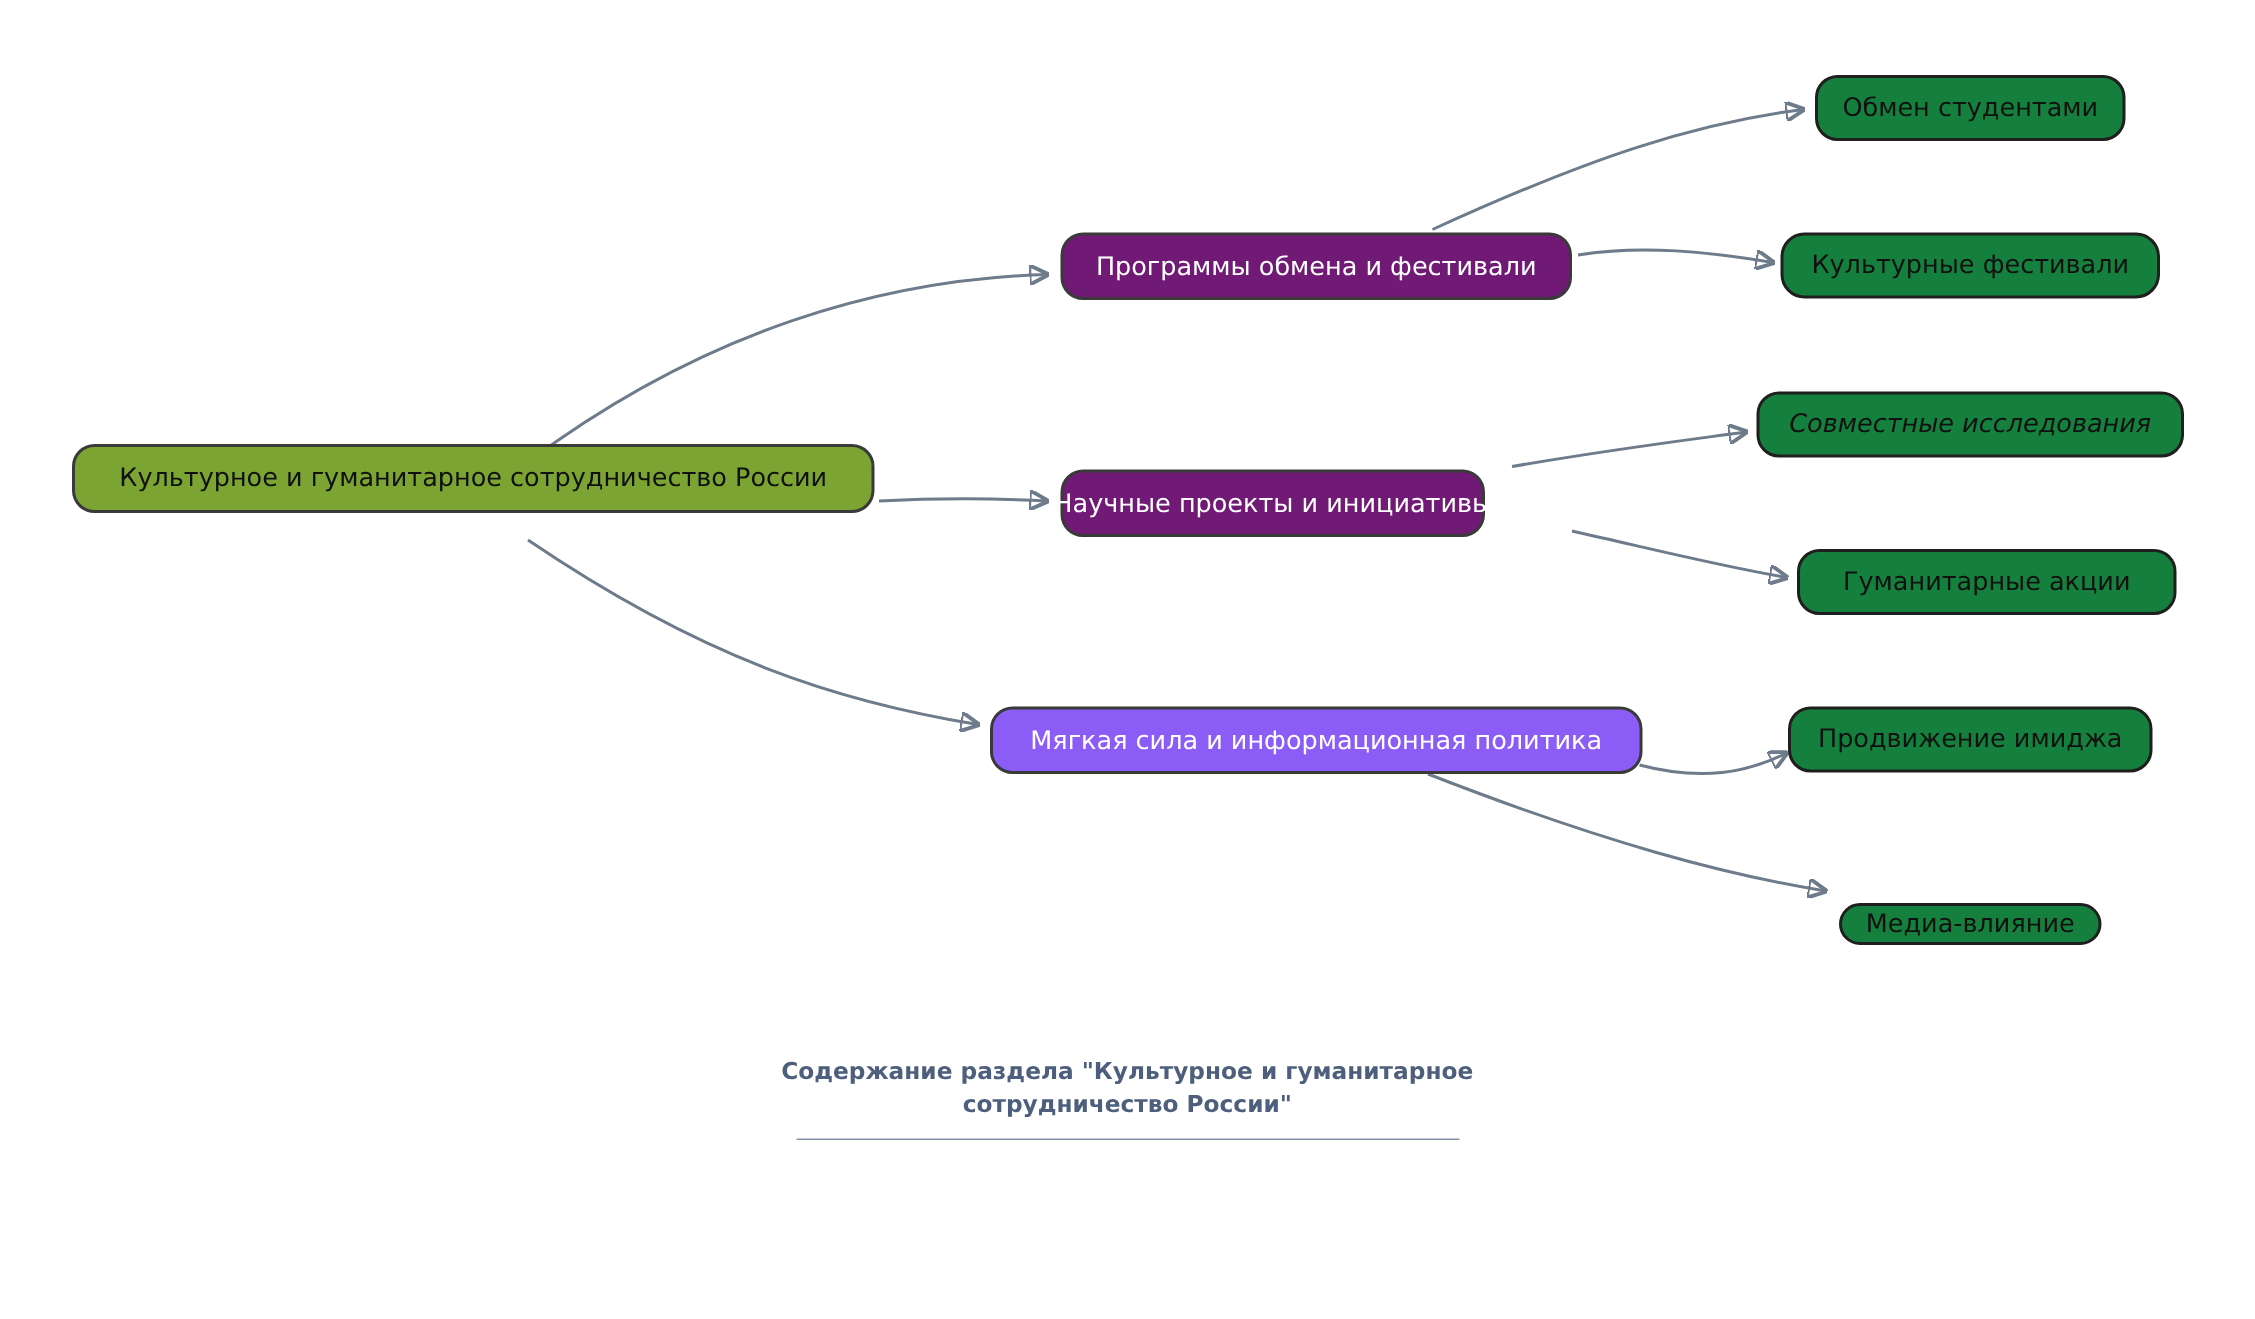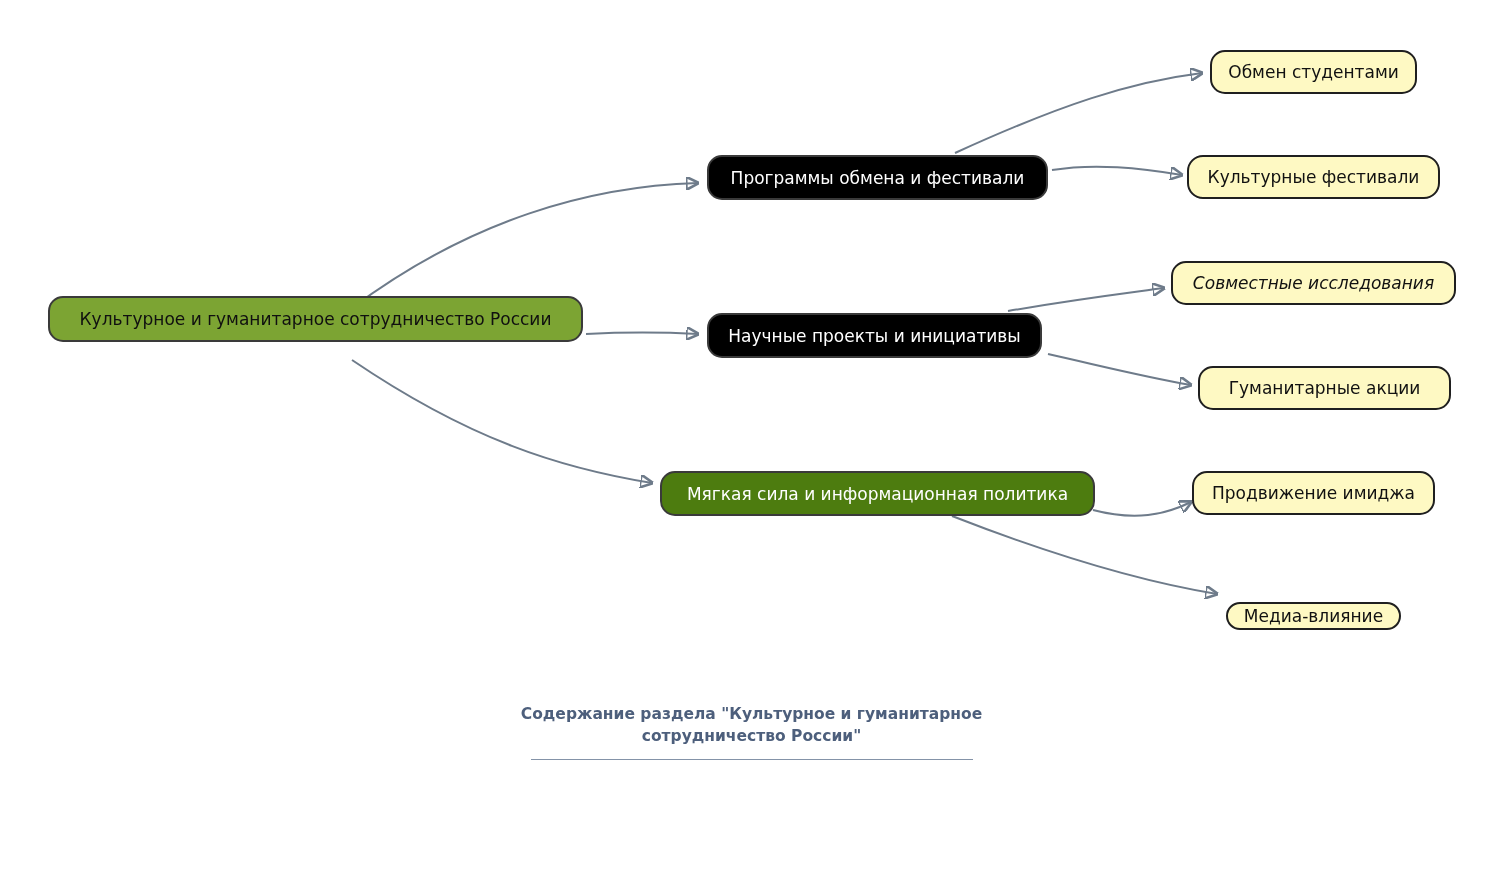--- a/index.html
+++ b/index.html
@@ -10,23 +10,23 @@
   }
   .edges{position:absolute;left:0;top:0;width:1503px;height:879px;pointer-events:none;}
   .edges path{fill:none;stroke:#6E7B8A;stroke-width:2;}
   .node{
     position:absolute;display:flex;align-items:center;justify-content:center;
     border:2px solid #2a2a2a;border-radius:15px;font-size:17px;
     box-sizing:border-box;text-align:center;white-space:nowrap;
     box-shadow:0 0 0 0 transparent;
   }
   .root{background:#7CA433;color:#101010;border-color:#3a3a3a;}
-  .branch{background:#000000;color:#ffffff;border-color:#3a3a3a;}
-  .branch.dark{background:#4d7c0f;}
-  .leaf{background:#fef9c3;color:#111111;border-color:#1f1f1f;}
+  .branch{background:#701a75;color:#ffffff;border-color:#3a3a3a;}
+  .branch.dark{background:#8b5cf6;}
+  .leaf{background:#15803d;color:#111111;border-color:#1f1f1f;}
   .footer{position:absolute;left:0;top:704px;width:1503px;text-align:center;}
   .footer-title{font-weight:bold;font-size:15.5px;line-height:1.4;color:#4d5f7c;}
   .footer-divider{width:442px;margin:12px auto 16px auto;border-top:1px solid #8493a8;height:0;}
   .footer-copyright{font-size:16px;color:#5b6c85;}
 </style>
 </head>
 <body>
 
 <svg class="edges" viewBox="0 0 1503 879" xmlns="http://www.w3.org/2000/svg">
   <defs>
@@ -46,21 +46,21 @@
 </svg>
 
 <div class="node root" style="left:48px;top:296px;width:535px;height:46px;">
   <span>Культурное и гуманитарное сотрудничество России</span>
 </div>
 
 <div class="node branch" style="left:707px;top:155px;width:341px;height:45px;">
   <span>Программы обмена и фестивали</span>
 </div>
 
-<div class="node branch" style="left:707px;top:313px;width:335px;height:45px;">
+<div class="node branch" style="left:707px;top:313px;width:283px;height:45px;">
   <span>Научные проекты и инициативы</span>
 </div>
 
 <div class="node branch dark" style="left:660px;top:471px;width:435px;height:45px;">
   <span>Мягкая сила и информационная политика</span>
 </div>
 
 <div class="node leaf" style="left:1210px;top:50px;width:207px;height:44px;">
   <span>Обмен студентами</span>
 </div>

